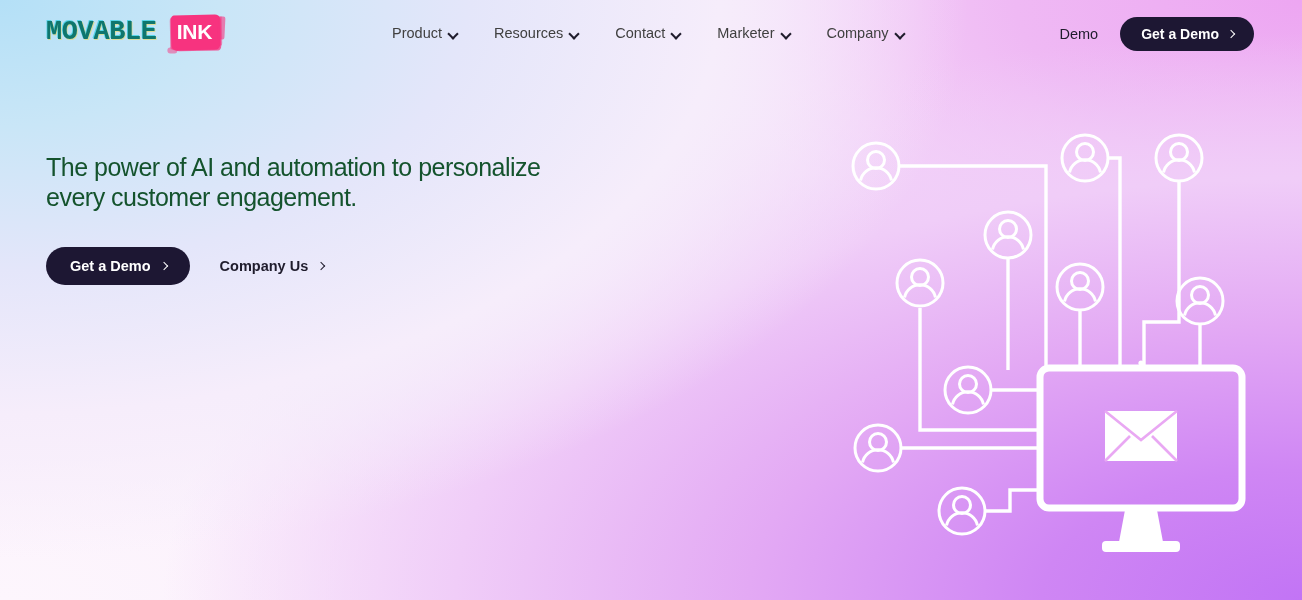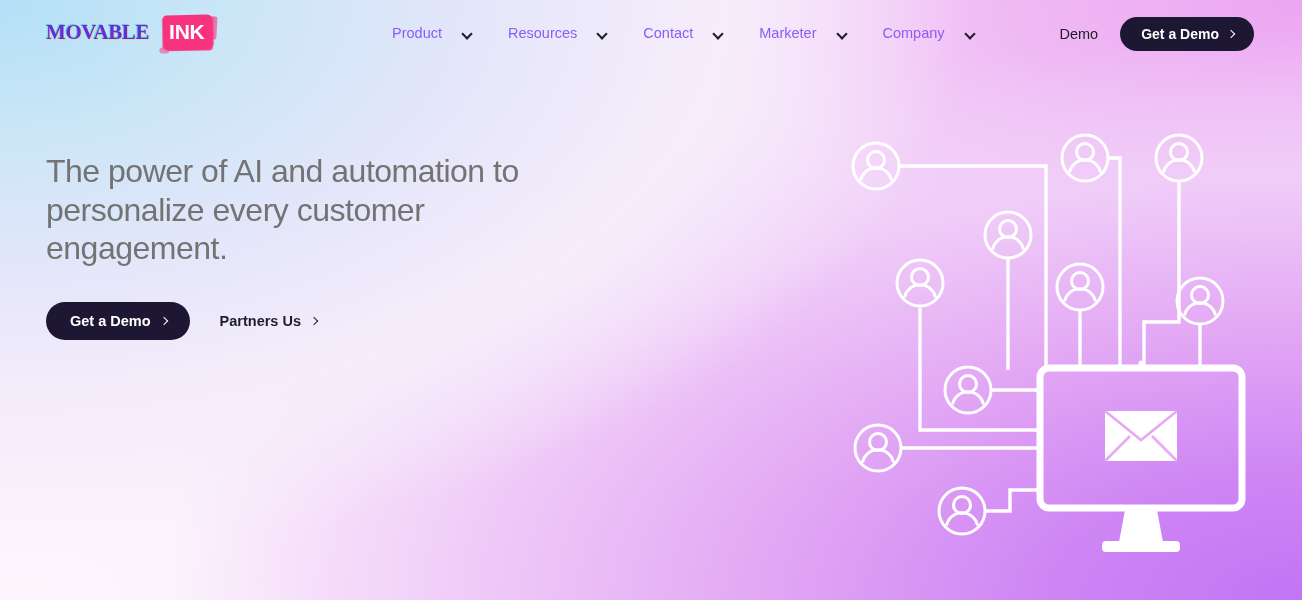--- a/index.html
+++ b/index.html
@@ -52,25 +52,25 @@
     position: absolute;
     left: 46px;
     top: 16px;
     display: flex;
     align-items: center;
     height: 32px;
     cursor: pointer;
   }
   .logo-word {
     position: relative;
-    font-family: Liberation Serif, serif;
-    font-weight: 700;
-    font-size: 21px;
+    font-family: Liberation Mono, monospace;
+    font-weight: 700;
+    font-size: 27px;
     letter-spacing: -0.4px;
-    color: #6d28d9;
+    color: #0f766e;
     line-height: 1;
     text-shadow: -0.8px -0.6px 0 rgba(0,200,220,0.55), 0.8px 0.6px 0 rgba(250,210,40,0.45);
   }
   .logo-ink-wrap {
     position: relative;
     margin-left: 20px;
     display: inline-block;
   }
   .logo-ink-blob {
     position: absolute;
@@ -119,23 +119,23 @@
     left: 392px;
     top: 22px;
     display: flex;
     align-items: center;
     gap: 36px;
     height: 22px;
   }
   .nav-item {
     display: flex;
     align-items: center;
-    gap: 21px;
+    gap: 7px;
     font-size: 14.5px;
-    color: #8b5cf6;
+    color: #404040;
     cursor: pointer;
     white-space: nowrap;
     line-height: 1;
   }
   .chev-down {
     display: inline-block;
     width: 9px;
     height: 9px;
     position: relative;
   }
@@ -210,25 +210,25 @@
   #hero-title {
     font-size: 96px;
     font-weight: 700;
     line-height: 0.98;
     letter-spacing: -3.4px;
     color: #16141f;
     white-space: pre-line;
   }
   #hero-sub {
     margin-top: 30px;
-    font-size: 32px;
+    font-size: 25px;
     font-weight: 400;
     line-height: 1.21;
     letter-spacing: -0.5px;
-    color: #737373;
+    color: #14532d;
     max-width: 530px;
   }
   #hero-ctas {
     margin-top: 34px;
     display: flex;
     align-items: center;
     gap: 16px;
   }
   .btn-hero-demo {
     display: inline-flex;
@@ -320,21 +320,21 @@
   </header>
 
   <section id="hero-copy">
     <p id="hero-sub">The power of AI and automation to personalize every customer engagement.</p>
     <div id="hero-ctas">
       <button class="btn-hero-demo">
         <span>Get a Demo</span>
         <span class="chev-right"></span>
       </button>
       <span class="link-contact">
-        <span>Partners Us</span>
+        <span>Company Us</span>
         <span class="chev-right chev-right-dark"></span>
       </span>
     </div>
   </section>
 
   <div id="hero-art">
     <svg viewBox="0 0 420 442" xmlns="http://www.w3.org/2000/svg">
       <defs>
         <g id="avatar-node">
           <circle cx="0" cy="0" r="23" fill="none" stroke="#ffffff" stroke-width="3"></circle>

